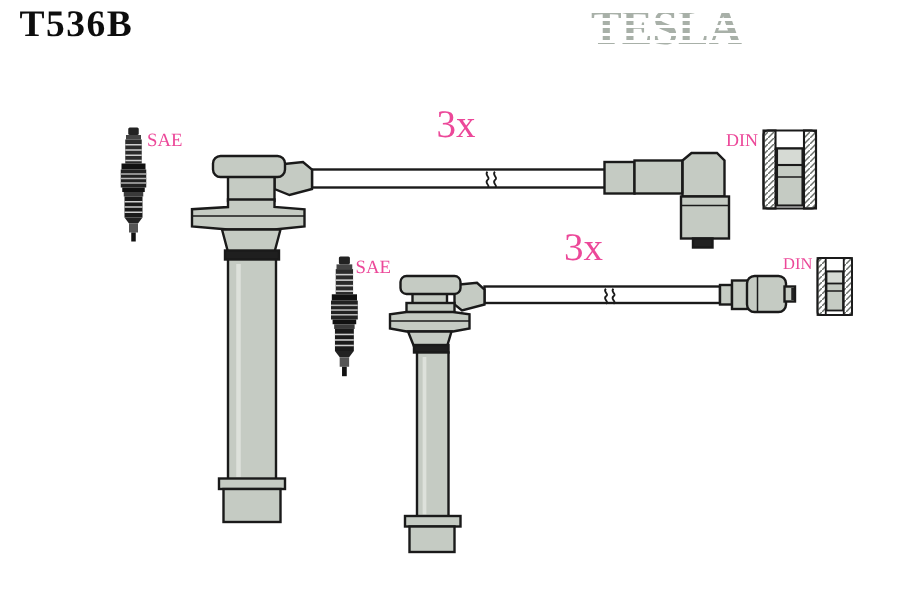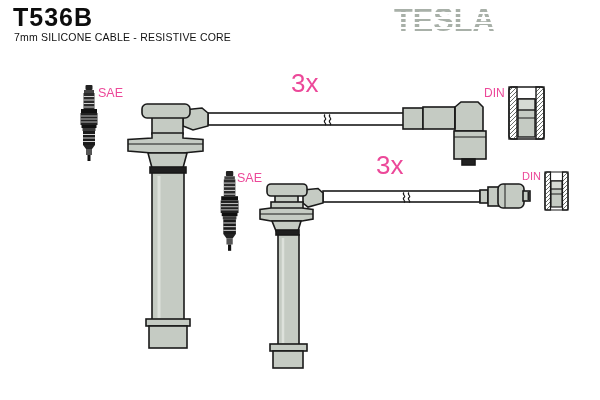--- a/index.html
+++ b/index.html
@@ -1,18 +1,18 @@
 <!DOCTYPE html>
 <html><head>
 <meta charset="utf-8">
 <style>
   html,body{margin:0;padding:0;background:#fff;}
   #canvas{
     position:relative;width:600px;height:400px;background:#ffffff;
-    font-family:Liberation Sans, sans-serif;color:#111;overflow:hidden;
+    font-family:Liberation Serif, serif;color:#111;overflow:hidden;border-radius:20px;
   }
   .abs{position:absolute;}
   .part-number{left:13px;top:3px;font-size:25px;font-weight:bold;letter-spacing:1px;color:#0d0d0d;}
   .subtitle{left:14px;top:31px;font-size:10.5px;letter-spacing:0.2px;color:#111;}
   .logo{left:394px;top:4px;width:104px;height:32px;}
   .logo-text{display:inline-block;font-weight:bold;font-size:33px;line-height:31px;
     color:#a8b0a8;letter-spacing:0px;transform:scaleX(0.93);transform-origin:left;}
   .logo-stripes{position:absolute;inset:0;
     background:repeating-linear-gradient(to bottom, transparent 0 3px, #ffffff 3px 5px);}
   .lbl{color:#ec4899;}
@@ -23,21 +23,20 @@
   .lbl-din1{left:484px;top:86px;font-size:12px;}
   .lbl-din2{left:522px;top:170px;font-size:11px;}
   svg{position:absolute;left:0;top:0;}
 </style>
 </head>
 <body>
 
 <div id="canvas">
 
   <div class="abs part-number">T536B</div>
-  <div class="abs subtitle">7mm SILICONE CABLE - RESISTIVE CORE</div>
   <div class="abs logo">
     <span class="logo-text">TESLA</span>
     <div class="logo-stripes"></div>
   </div>
 
   <svg width="600" height="400" viewBox="0 0 600 400">
     <defs>
       <pattern id="hatch" patternUnits="userSpaceOnUse" width="4" height="4">
         <path d="M0,4 L4,0" stroke="#6a6f6a" stroke-width="1" fill="none"></path>
       </pattern>

